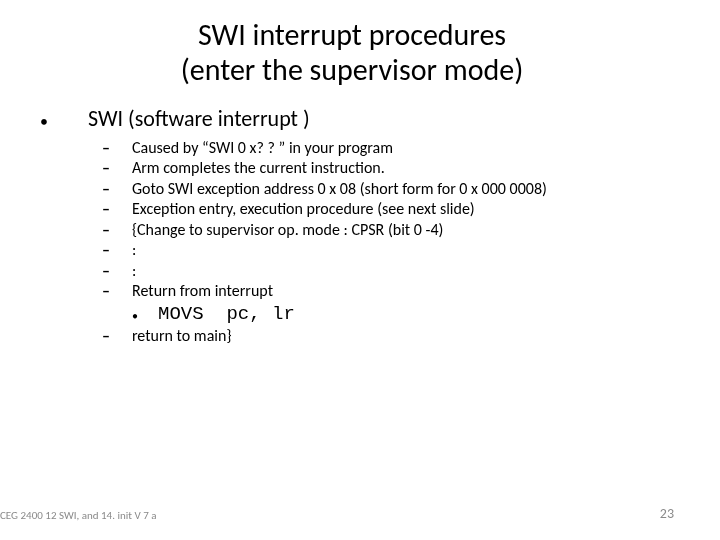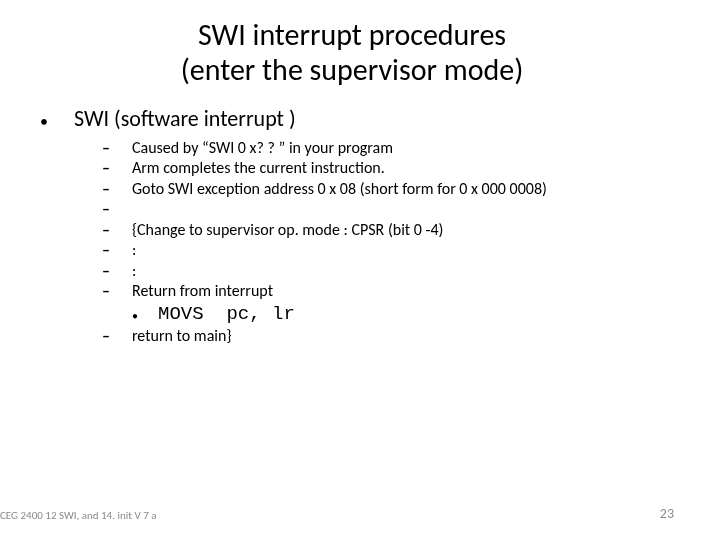--- a/index.html
+++ b/index.html
@@ -38,20 +38,21 @@
   .lvl1 .bullet {
     width: 34px;
     flex: 0 0 34px;
     text-align: left;
     font-size: 16px;
     position: relative;
     top: 1px;
   }
   .lvl1 .text {
     font-size: 22px;
+    margin-left: 14px;
   }
   .sub {
     padding-left: 62px;
   }
   .lvl2 {
     display: flex;
     align-items: baseline;
     font-size: 16px;
     line-height: 1.28;
   }
@@ -121,20 +122,21 @@
       <div class="lvl2">
         <span class="dash">–</span>
         <span>Arm completes the current instruction.</span>
       </div>
       <div class="lvl2">
         <span class="dash">–</span>
         <span>Goto SWI exception address 0 x 08 (short form for  0 x 000 0008)</span>
       </div>
       <div class="lvl2">
         <span class="dash">–</span>
+        <span>Exception entry, execution procedure (see next slide)</span>
       </div>
       <div class="lvl2">
         <span class="dash">–</span>
         <span>{Change to supervisor op. mode : CPSR (bit 0 -4)</span>
       </div>
       <div class="lvl2">
         <span class="dash">–</span>
         <span>:</span>
       </div>
       <div class="lvl2">

